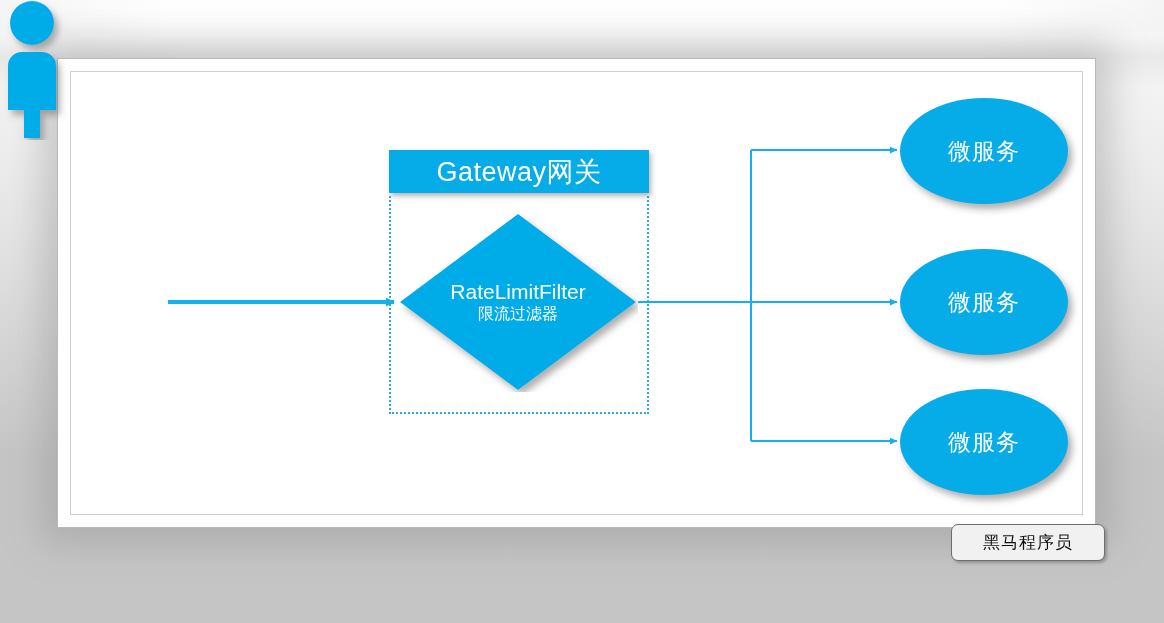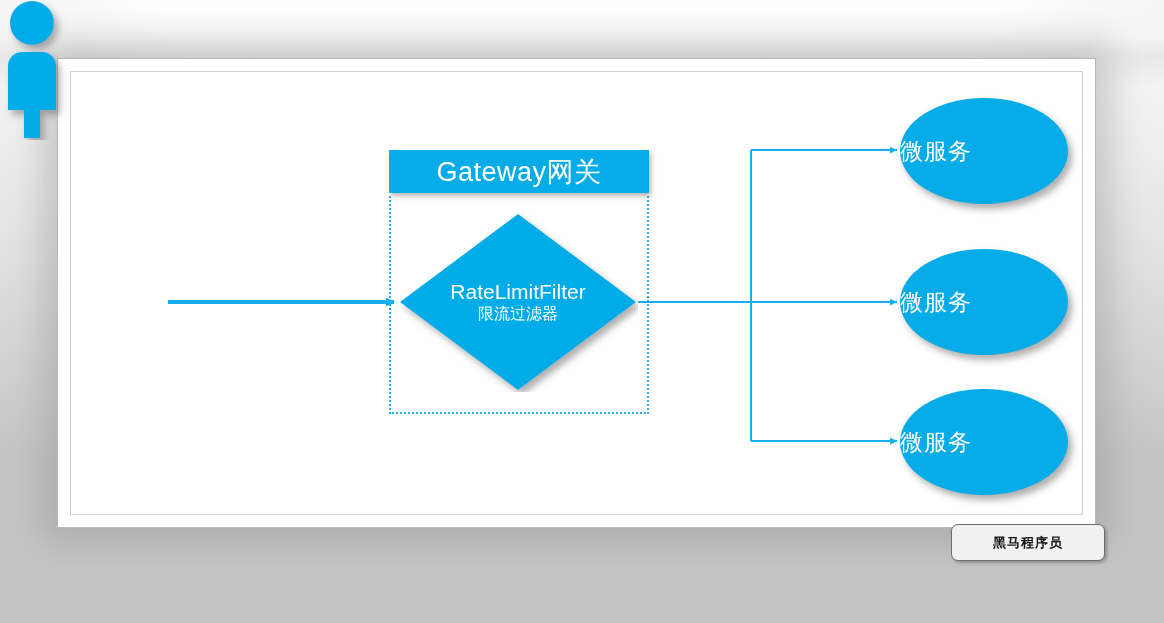--- a/index.html
+++ b/index.html
@@ -115,20 +115,21 @@
 
   
   .svc {
     position: absolute;
     width: 168px; height: 106px;
     border-radius: 50%;
     background: #06ace8;
     box-shadow: 4px 5px 7px rgba(110,110,110,0.55);
     display: flex;
     align-items: center;
+    justify-content: center;
   }
   .svc-label {
     color: #ffffff;
     font-size: 23px;
     letter-spacing: 1px;
   }
   .svc-1 { left: 900px; top: 98px; }
   .svc-2 { left: 900px; top: 249px; }
   .svc-3 { left: 900px; top: 389px; }
 
@@ -140,22 +141,22 @@
     background: #f1f1f1;
     border: 1px solid #6e6e6e;
     border-radius: 7px;
     box-shadow: 2px 2px 3px rgba(90,90,90,0.45);
     display: flex;
     align-items: center;
     justify-content: center;
   }
   .watermark-label {
     color: #111111;
-    font-weight: bold;
-    font-size: 13px;
+    font-weight: normal;
+    font-size: 17px;
     letter-spacing: 1px;
   }
 </style>
 </head>
 <body>
 
 <div id="stage">
 
   <div class="frame-shadow"></div>
   <div class="frame-outer"></div>

